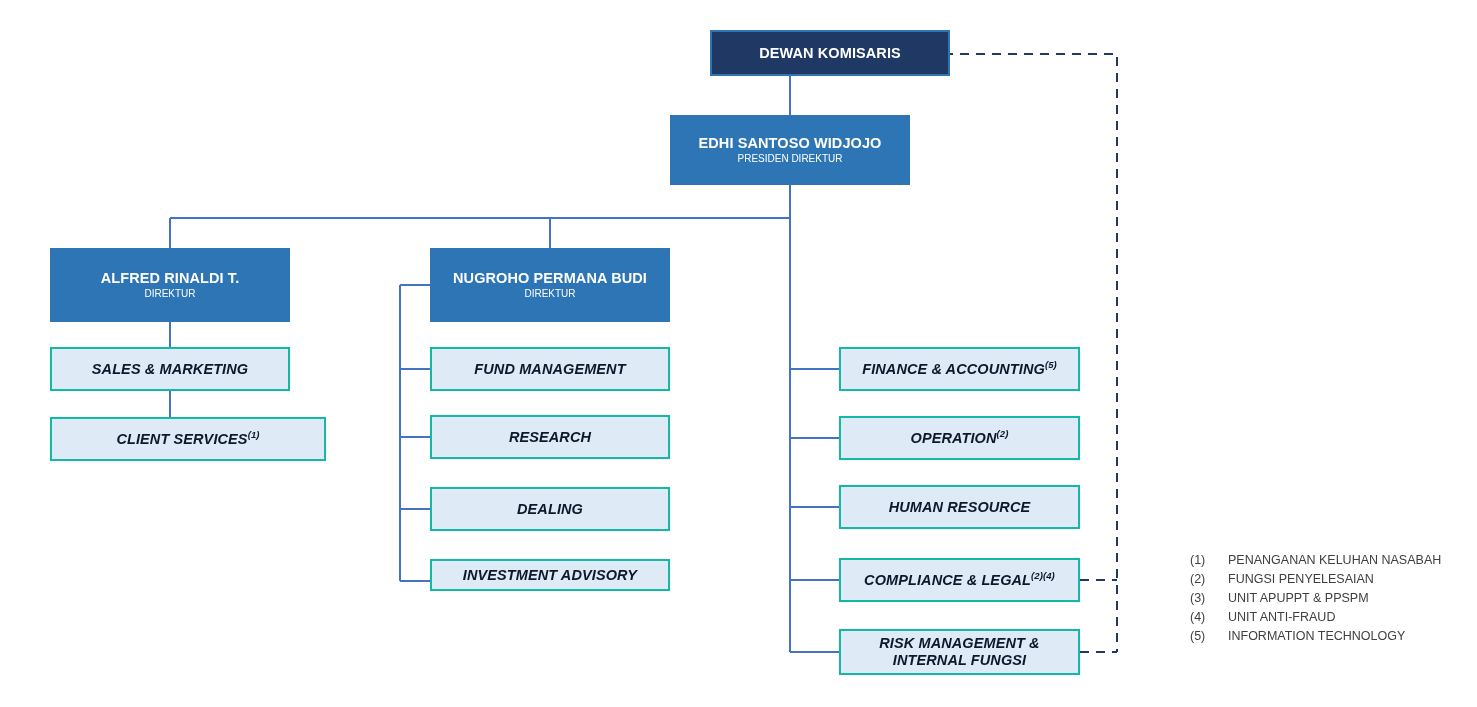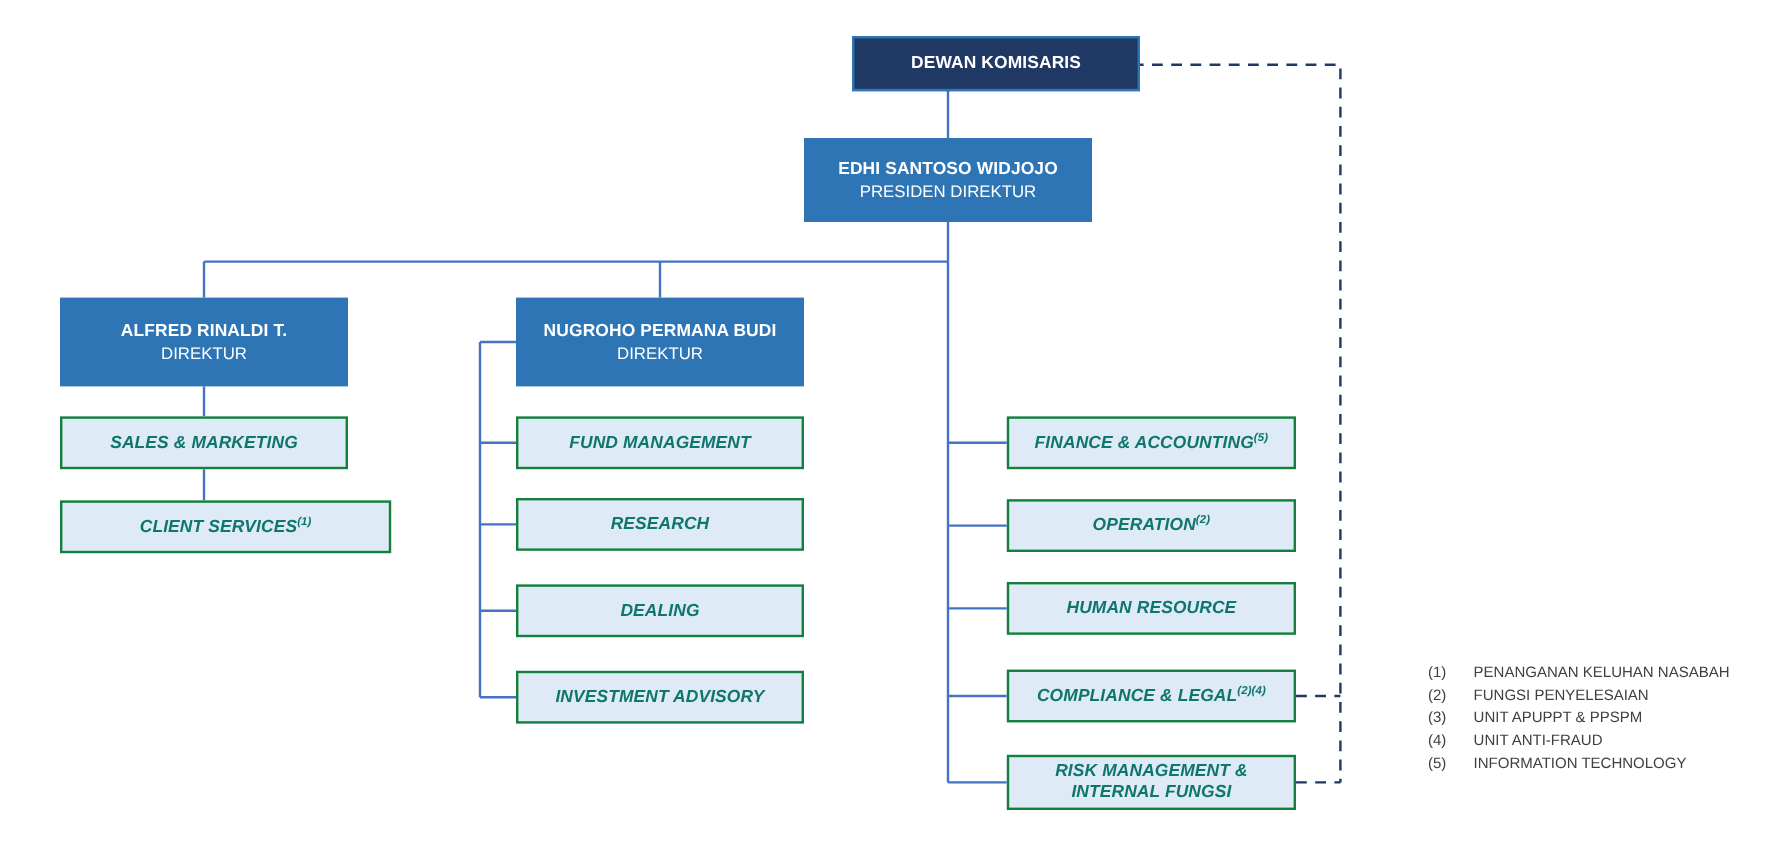--- a/index.html
+++ b/index.html
@@ -42,31 +42,31 @@
     color: #ffffff;
   }
   .box-mid {
     background: #2E75B6;
     border: none;
     color: #ffffff;
     align-items: center;
   }
   .box-light {
     background: #DEEAF6;
-    border: 2px solid #15803d;
-    color: #0f766e;
+    border: 2px solid #14b8a6;
+    color: #0f172a;
   }
   .name-line {
     font-weight: bold;
     font-size: 14.5px;
     letter-spacing: 0.1px;
   }
   .title-line {
     font-weight: normal;
-    font-size: 14px;
+    font-size: 10px;
     margin-top: 1px;
   }
   .unit-label {
     font-weight: bold;
     font-style: italic;
     font-size: 14.5px;
     letter-spacing: 0.1px;
   }
   .unit-label sup {
     font-size: 9.5px;
@@ -172,21 +172,21 @@
   <div class="box box-light" style="left:430px; top:415px; width:240px; height:44px;">
     <div class="unit-label">
       <span>RESEARCH</span><sup></sup>
     </div>
   </div>
   <div class="box box-light" style="left:430px; top:487px; width:240px; height:44px;">
     <div class="unit-label">
       <span>DEALING</span><sup></sup>
     </div>
   </div>
-  <div class="box box-light" style="left:430px; top:559px; width:240px; height:44px;">
+  <div class="box box-light" style="left:430px; top:559px; width:240px; height:32px;">
     <div class="unit-label">
       <span>INVESTMENT ADVISORY</span><sup></sup>
     </div>
   </div>
 
   <div class="box box-light" style="left:839px; top:347px; width:241px; height:44px;">
     <div class="unit-label">
       <span>FINANCE &amp; ACCOUNTING</span><sup>(5)</sup>
     </div>
   </div>

